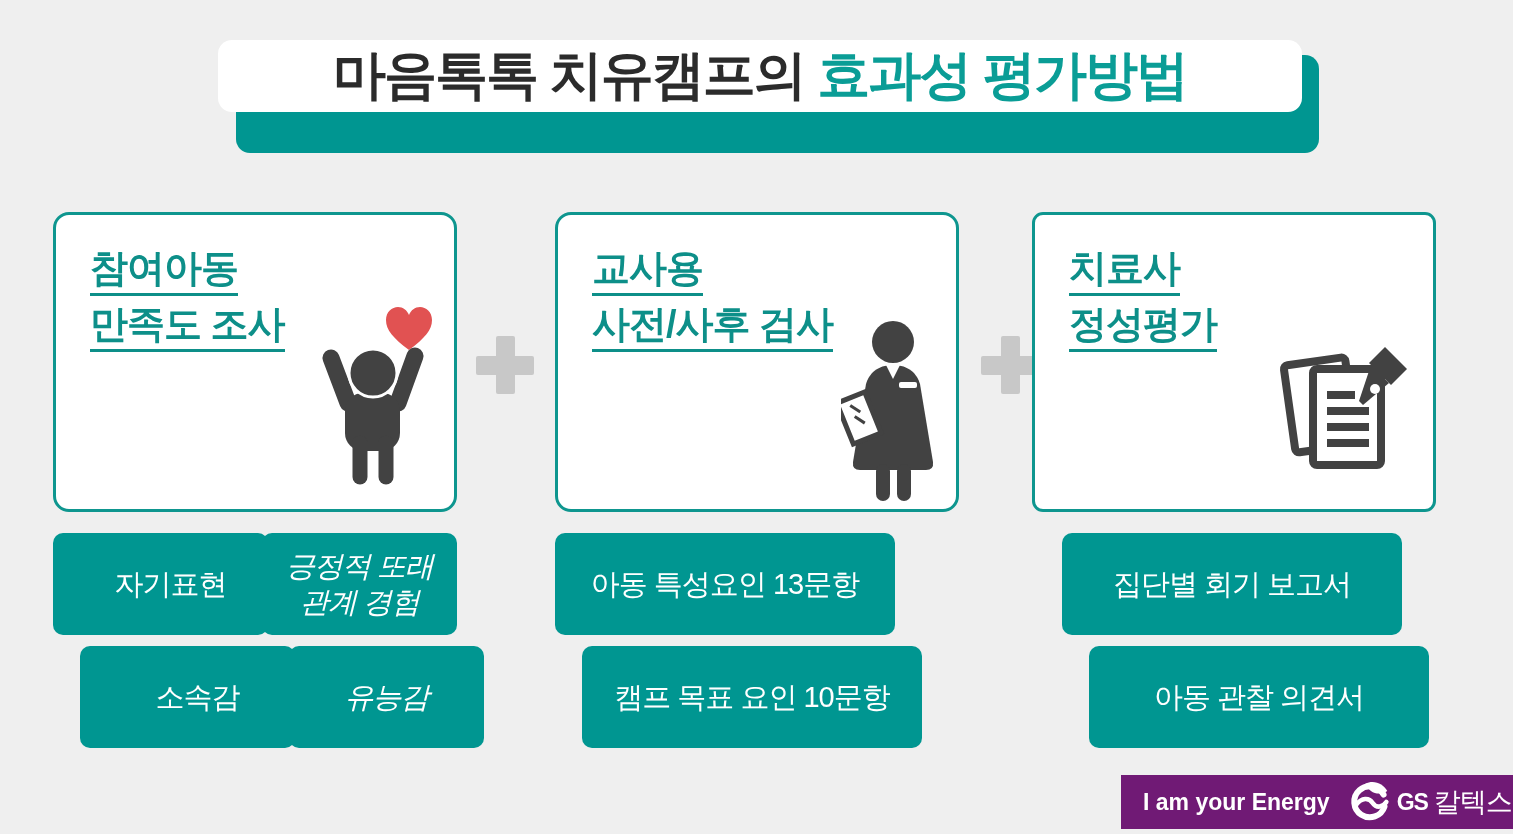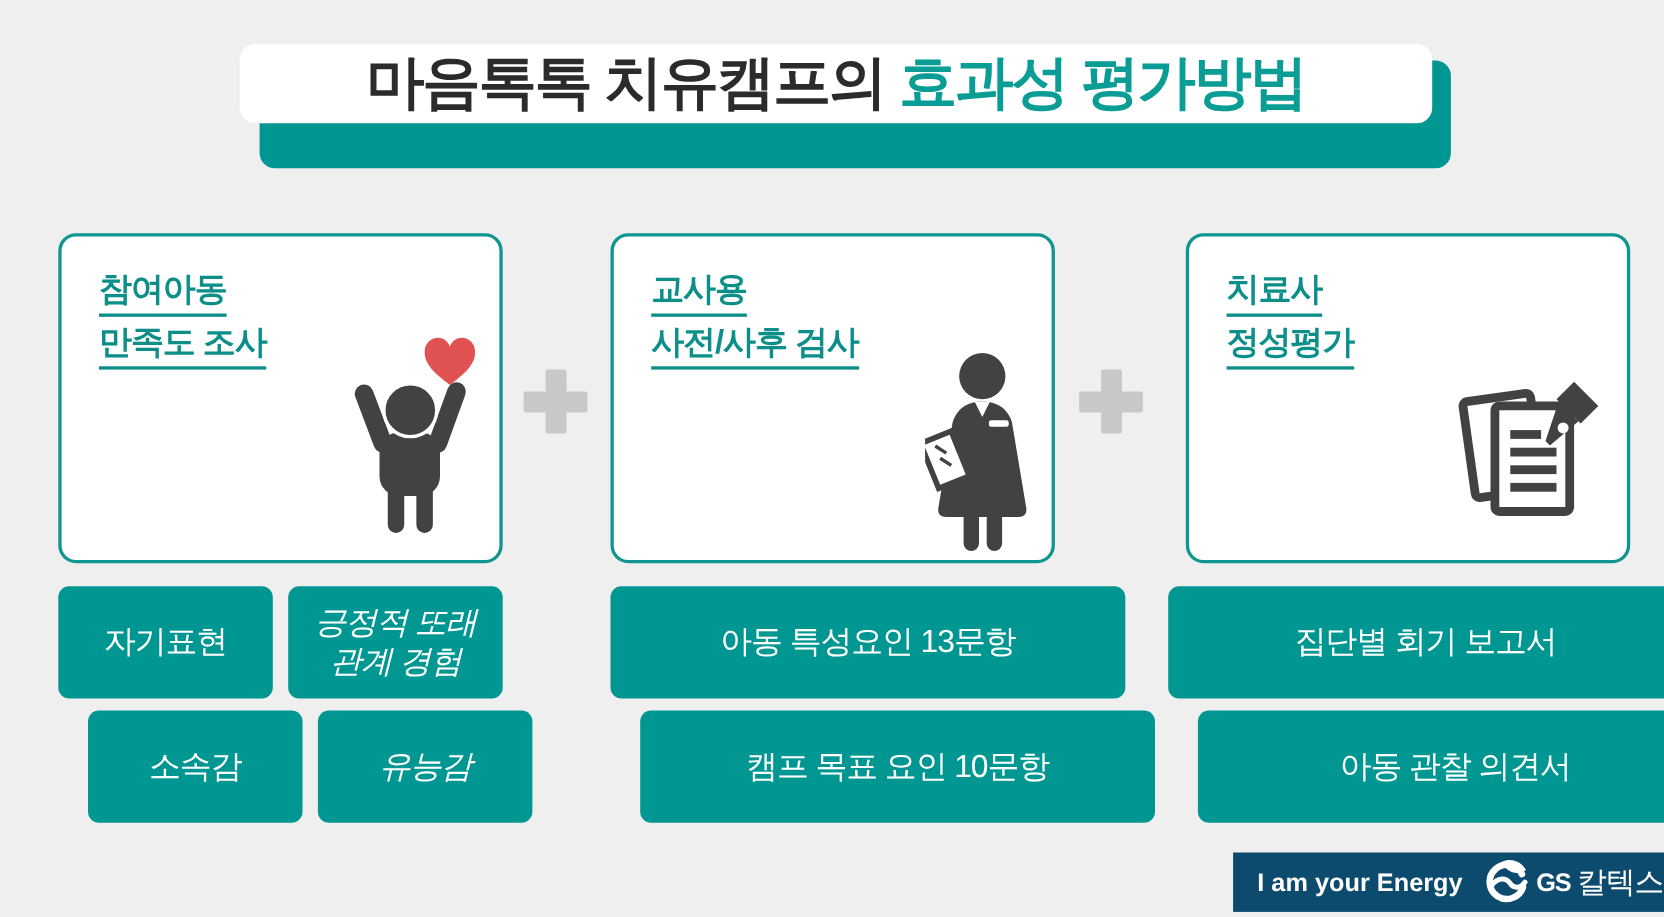--- a/index.html
+++ b/index.html
@@ -43,27 +43,27 @@
   .card {
     position: absolute;
     top: 212px;
     width: 398px; height: 294px;
     background: #ffffff;
     border: 3px solid #0e968f;
     border-radius: 16px;
   }
   .card.c1 { left: 53px; }
   .card.c2 { left: 555px; }
-  .card.c3 { left: 1078px; }
+  .card.c3 { left: 1032px; border-radius: 11px; }
 
   .card-title {
     position: absolute;
     left: 34px; top: 34px;
     color: #0d8f89;
-    font-size: 30px;
+    font-size: 38px;
     font-weight: bold;
     letter-spacing: -1px;
     line-height: 1;
   }
   .card-title .line {
     display: table;
     padding-bottom: 6px;
     border-bottom: 3px solid #0d8f89;
     margin-bottom: 9px;
     white-space: nowrap;
@@ -97,32 +97,32 @@
     display: flex;
     align-items: center;
     justify-content: center;
     text-align: center;
     white-space: pre-line;
     line-height: 1.25;
   }
   .row1 { top: 533px; height: 102px; }
   .row2 { top: 646px; height: 102px; margin-left: 27px; }
   .small { width: 195px; }
-  .wide  { width: 468px; }
-  .x-a { left: 53px;  }
+  .wide  { width: 340px; }
+  .x-a { left: 53px; padding-left: 20px;  }
   .x-b { left: 262px; font-style: italic; }
   .x-c { left: 555px; }
   .x-d { left: 1062px; }
 
   
   .footer-bar {
     position: absolute;
     left: 1121px; top: 775px;
     width: 392px; height: 54px;
-    background: #0c4a6e;
+    background: #701a75;
     display: flex;
     align-items: center;
     justify-content: flex-start;
     padding-left: 22px;
     box-sizing: border-box;
     color: #ffffff;
   }
   .slogan { font-size: 23px; font-weight: bold; letter-spacing: 0px; white-space: nowrap; }
   .brand  { display: flex; align-items: center; margin-left: 18px; }
   .brand .emblem { margin-right: 7px; display: block; }

